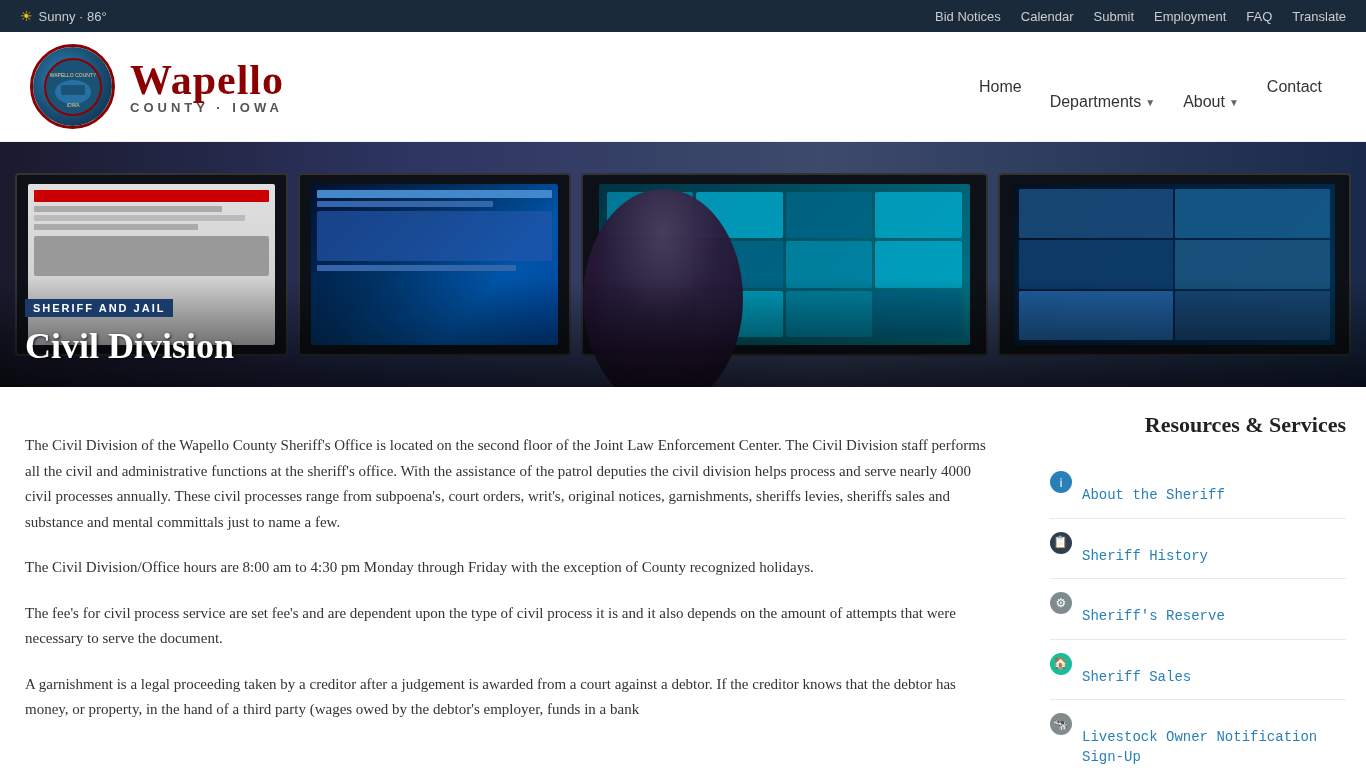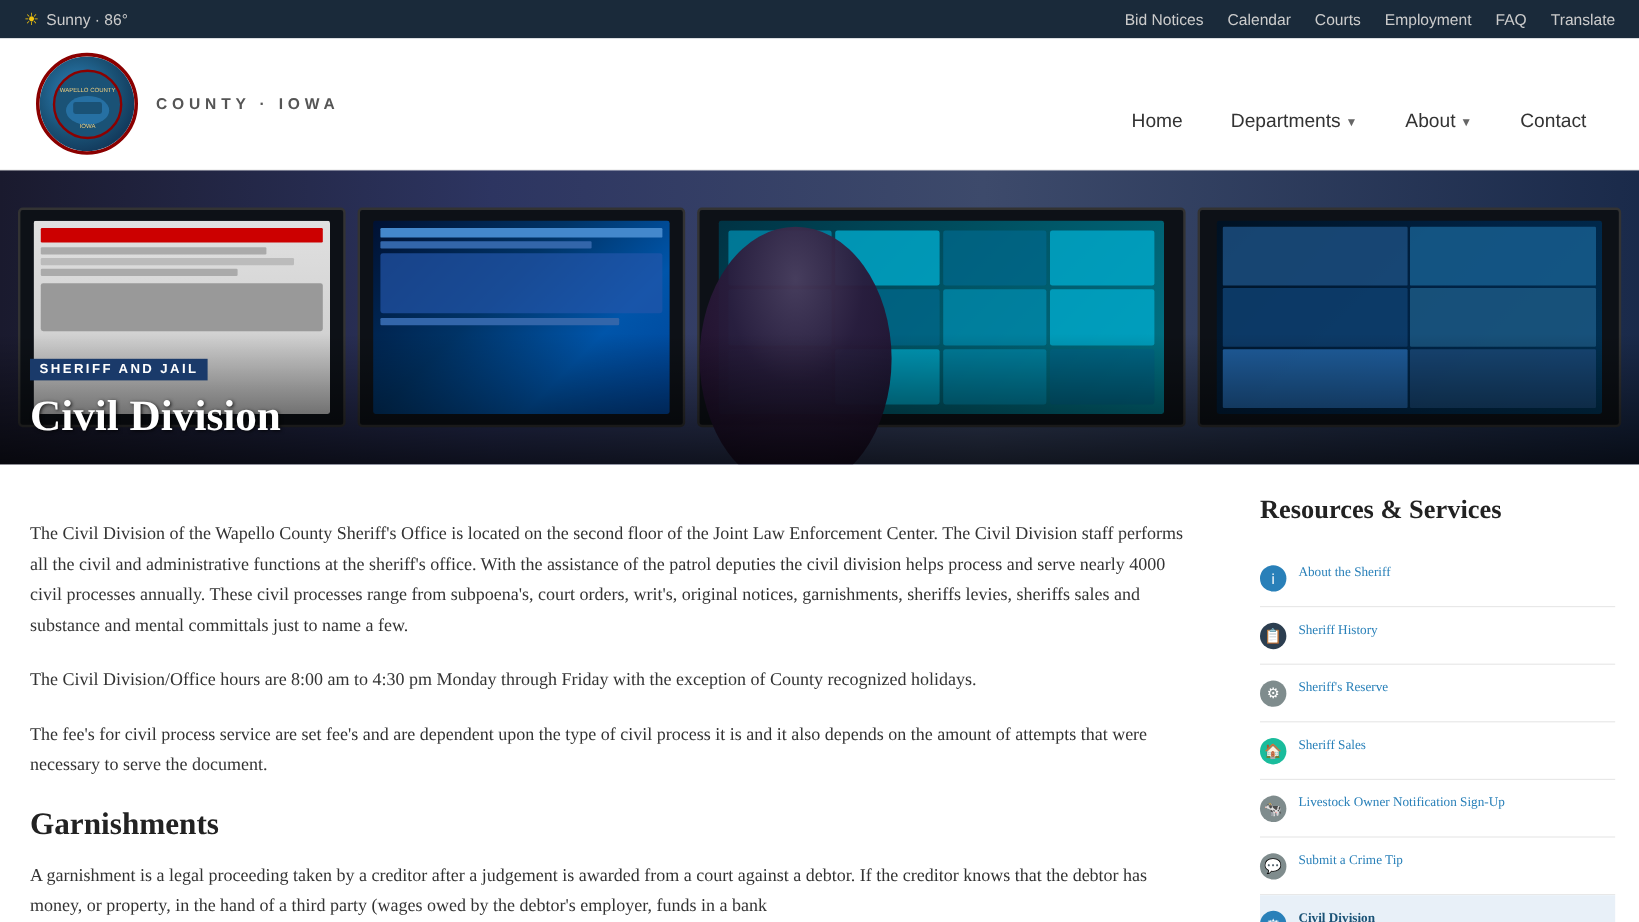--- a/index.html
+++ b/index.html
@@ -59,21 +59,21 @@
       letter-spacing: 1px;
     }
     .logo-subtitle {
       font-family: Arial, sans-serif;
       font-size: 13px;
       color: #555;
       letter-spacing: 4px;
       text-transform: uppercase;
       font-weight: bold;
     }
-    .main-nav { display: flex; align-items: flex-end; gap: 12px; }
+    .main-nav { display: flex; align-items: center; gap: 0; }
     .main-nav a {
       color: #333;
       text-decoration: none;
       font-family: Arial, sans-serif;
       font-size: 16px;
       padding: 8px 14px;
       border-radius: 3px;
     }
     .nav-dropdown {
       display: flex; align-items: center; gap: 4px;
@@ -190,20 +190,21 @@
       min-width: 336px;
       padding: 25px 20px;
       background: #fff;
     }
     .sidebar-title {
       font-size: 22px;
       font-weight: bold;
       color: #222;
       margin-bottom: 20px;
       font-family: Georgia, serif;
+      text-align: right;
     }
     .sidebar-item {
       display: flex;
       align-items: flex-start;
       gap: 10px;
       padding: 12px 0;
       border-bottom: 1px solid #e8e8e8;
       cursor: pointer;
     }
     .sidebar-item.active { background: #e8f0f8; }
@@ -215,62 +216,64 @@
       flex-shrink: 0;
       margin-top: 1px;
     }
     .icon-blue { background: #2980b9; color: #fff; }
     .icon-dark { background: #2c3e50; color: #fff; }
     .icon-gray { background: #7f8c8d; color: #fff; }
     .icon-teal { background: #1abc9c; color: #fff; }
     .icon-active { background: #2980b9; color: #fff; }
     .sidebar-link {
       color: #2980b9;
-      font-family: Liberation Serif, serif;
-      font-size: 11px;
+      font-family: Liberation Mono, monospace;
+      font-size: 14px;
       text-decoration: none;
       line-height: 1.4;
+      margin-top: 16px;
     }
     .sidebar-item.active .sidebar-link { color: #1a5276; font-weight: bold; }
 
     
     .sun-icon { color: #f1c40f; font-size: 14px; }
   </style>
 </head>
 <body>
 
 <div class="top-bar">
   <div class="top-bar-left">
     <span class="sun-icon">☀</span>
     <span>Sunny · 86°</span>
   </div>
   <div class="top-bar-right">
     <a href="#">Bid Notices</a>
     <a href="#">Calendar</a>
-    <a href="#">Courts</a>
+    <a href="#">Submit</a>
     <a href="#">Employment</a>
     <a href="#">FAQ</a>
     <a href="#">Translate</a>
   </div>
 </div>
 
 <div class="header">
   <div class="logo-area">
     <div class="logo-circle">
       <div class="logo-circle-inner">
         <svg width="60" height="60" viewBox="0 0 60 60">
           <circle cx="30" cy="30" r="28" fill="#1a5276" stroke="#8b0000" stroke-width="2"></circle>
           <text x="30" y="20" text-anchor="middle" fill="#f0d080" font-size="5" font-family="Arial">WAPELLO COUNTY</text>
           <ellipse cx="30" cy="35" rx="18" ry="12" fill="#2e86c1" opacity="0.6"></ellipse>
           <rect x="18" y="28" width="24" height="10" rx="2" fill="#1a5276"></rect>
           <text x="30" y="50" text-anchor="middle" fill="#f0d080" font-size="5" font-family="Arial">IOWA</text>
         </svg>
       </div>
     </div>
     <div class="logo-text-area">
+      <div class="logo-title">Wapello</div>
       <div class="logo-subtitle">County · Iowa</div>
     </div>
   </div>
   <nav class="main-nav">
     <a href="#">Home</a>
     <div class="nav-dropdown">
       <span>Departments</span>
       <span class="chevron">▼</span>
     </div>
     <div class="nav-dropdown">
@@ -343,21 +346,20 @@
     <div class="hero-badge">Sheriff and Jail</div>
     <h1 class="hero-title">Civil Division</h1>
   </div>
 </div>
 
 <div class="main-content">
   <div class="content-area">
     <p>The Civil Division of the Wapello County Sheriff's Office is located on the second floor of the Joint Law Enforcement Center.  The Civil Division staff performs all the civil and administrative functions at the sheriff's office.  With the assistance of the patrol deputies the civil division helps process and serve nearly 4000 civil processes annually.  These civil processes range from subpoena's, court orders, writ's, original notices, garnishments, sheriffs levies, sheriffs sales and substance and mental committals just to name a few.</p>
     <p>The Civil Division/Office hours are 8:00 am to 4:30 pm Monday through Friday with the exception of County recognized holidays.</p>
     <p>The fee's for civil process service are set fee's and are dependent upon the type of civil process it is and it also depends on the amount of attempts that were necessary to serve the document.</p>
-    <h2>Garnishments</h2>
     <p>A garnishment is a legal proceeding taken by a creditor after a judgement is awarded from a court against a debtor. If the creditor knows that the debtor has money, or property, in the hand of a third party (wages owed by the debtor's employer, funds in a bank</p>
   </div>
 
   <div class="sidebar">
     <h3 class="sidebar-title">Resources &amp; Services</h3>
     <div id="sidebar-items">
         <div class="sidebar-item">
           <span class="sidebar-icon icon-blue">ℹ</span>
           <a href="#" class="sidebar-link">About the Sheriff</a>
         </div>

